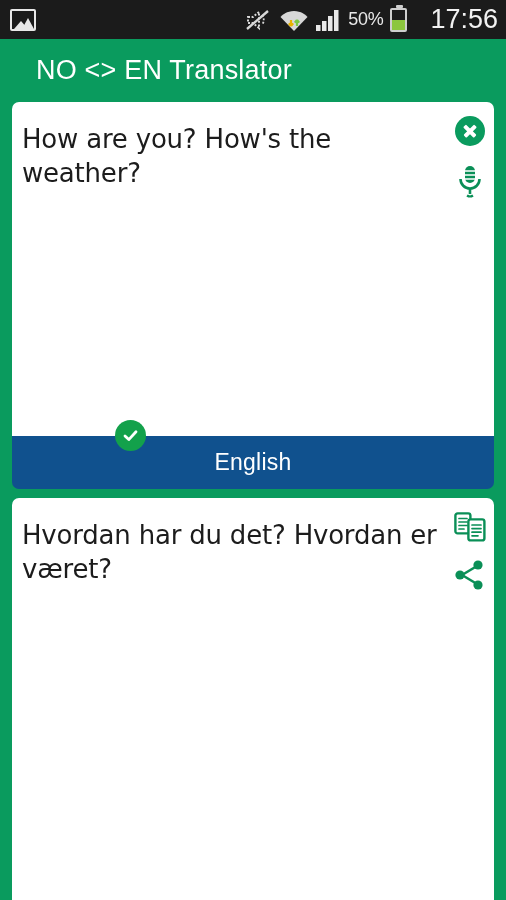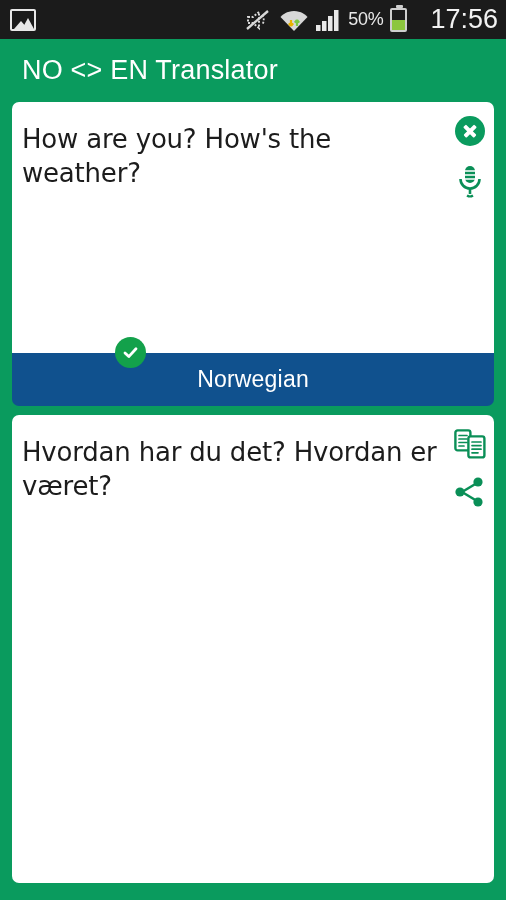--- a/index.html
+++ b/index.html
@@ -96,37 +96,37 @@
     width: 100%;
     height: 50%;
     background: #8cc63e;
   }
 
   
   .appbar {
     height: 63px;
     display: flex;
     align-items: center;
-    padding-left: 22px;
+    padding-left: 36px;
   }
   .app-title {
     color: #ffffff;
     font-size: 27px;
     font-weight: 400;
     letter-spacing: 0.2px;
   }
 
   
   .card {
     background: #ffffff;
     margin: 0 12px;
     position: relative;
   }
   .card-input {
-    height: 251px;
+    height: 334px;
     border-radius: 7px 7px 0 0;
     padding: 20px 56px 0 10px;
   }
   .card-output {
     height: 468px;
     border-radius: 7px;
     margin-top: 9px;
     padding: 20px 56px 0 10px;
   }
   .field-text {
@@ -264,21 +264,21 @@
     </span>
   </div>
 </div>
 
 <div class="lang-bar">
   <div class="check-badge">
     <svg width="19" height="19" viewBox="0 0 19 19">
       <path d="M4 10 L7.8 13.6 L15 5.8" fill="none" stroke="#ffffff" stroke-width="2.8" stroke-linecap="round" stroke-linejoin="round"></path>
     </svg>
   </div>
-  <div class="lang-tab">Norwegian</div>
+  <div class="lang-tab">English</div>
 </div>
 
 <div class="card card-output">
   <div class="field-text">Hvordan har du det? Hvordan er været?</div>
 
   <div class="icon-col">
     <span>
       <svg class="ic" width="32" height="30" viewBox="0 0 32 30">
         <rect x="1.4" y="1.4" width="15" height="20" rx="2.2" fill="#ffffff" stroke="#0a8f57" stroke-width="2.4"></rect>
         <path d="M5 6.5 h8 M5 10 h8 M5 13.5 h8 M5 17 h5" stroke="#0a8f57" stroke-width="1.7" stroke-linecap="round"></path>

